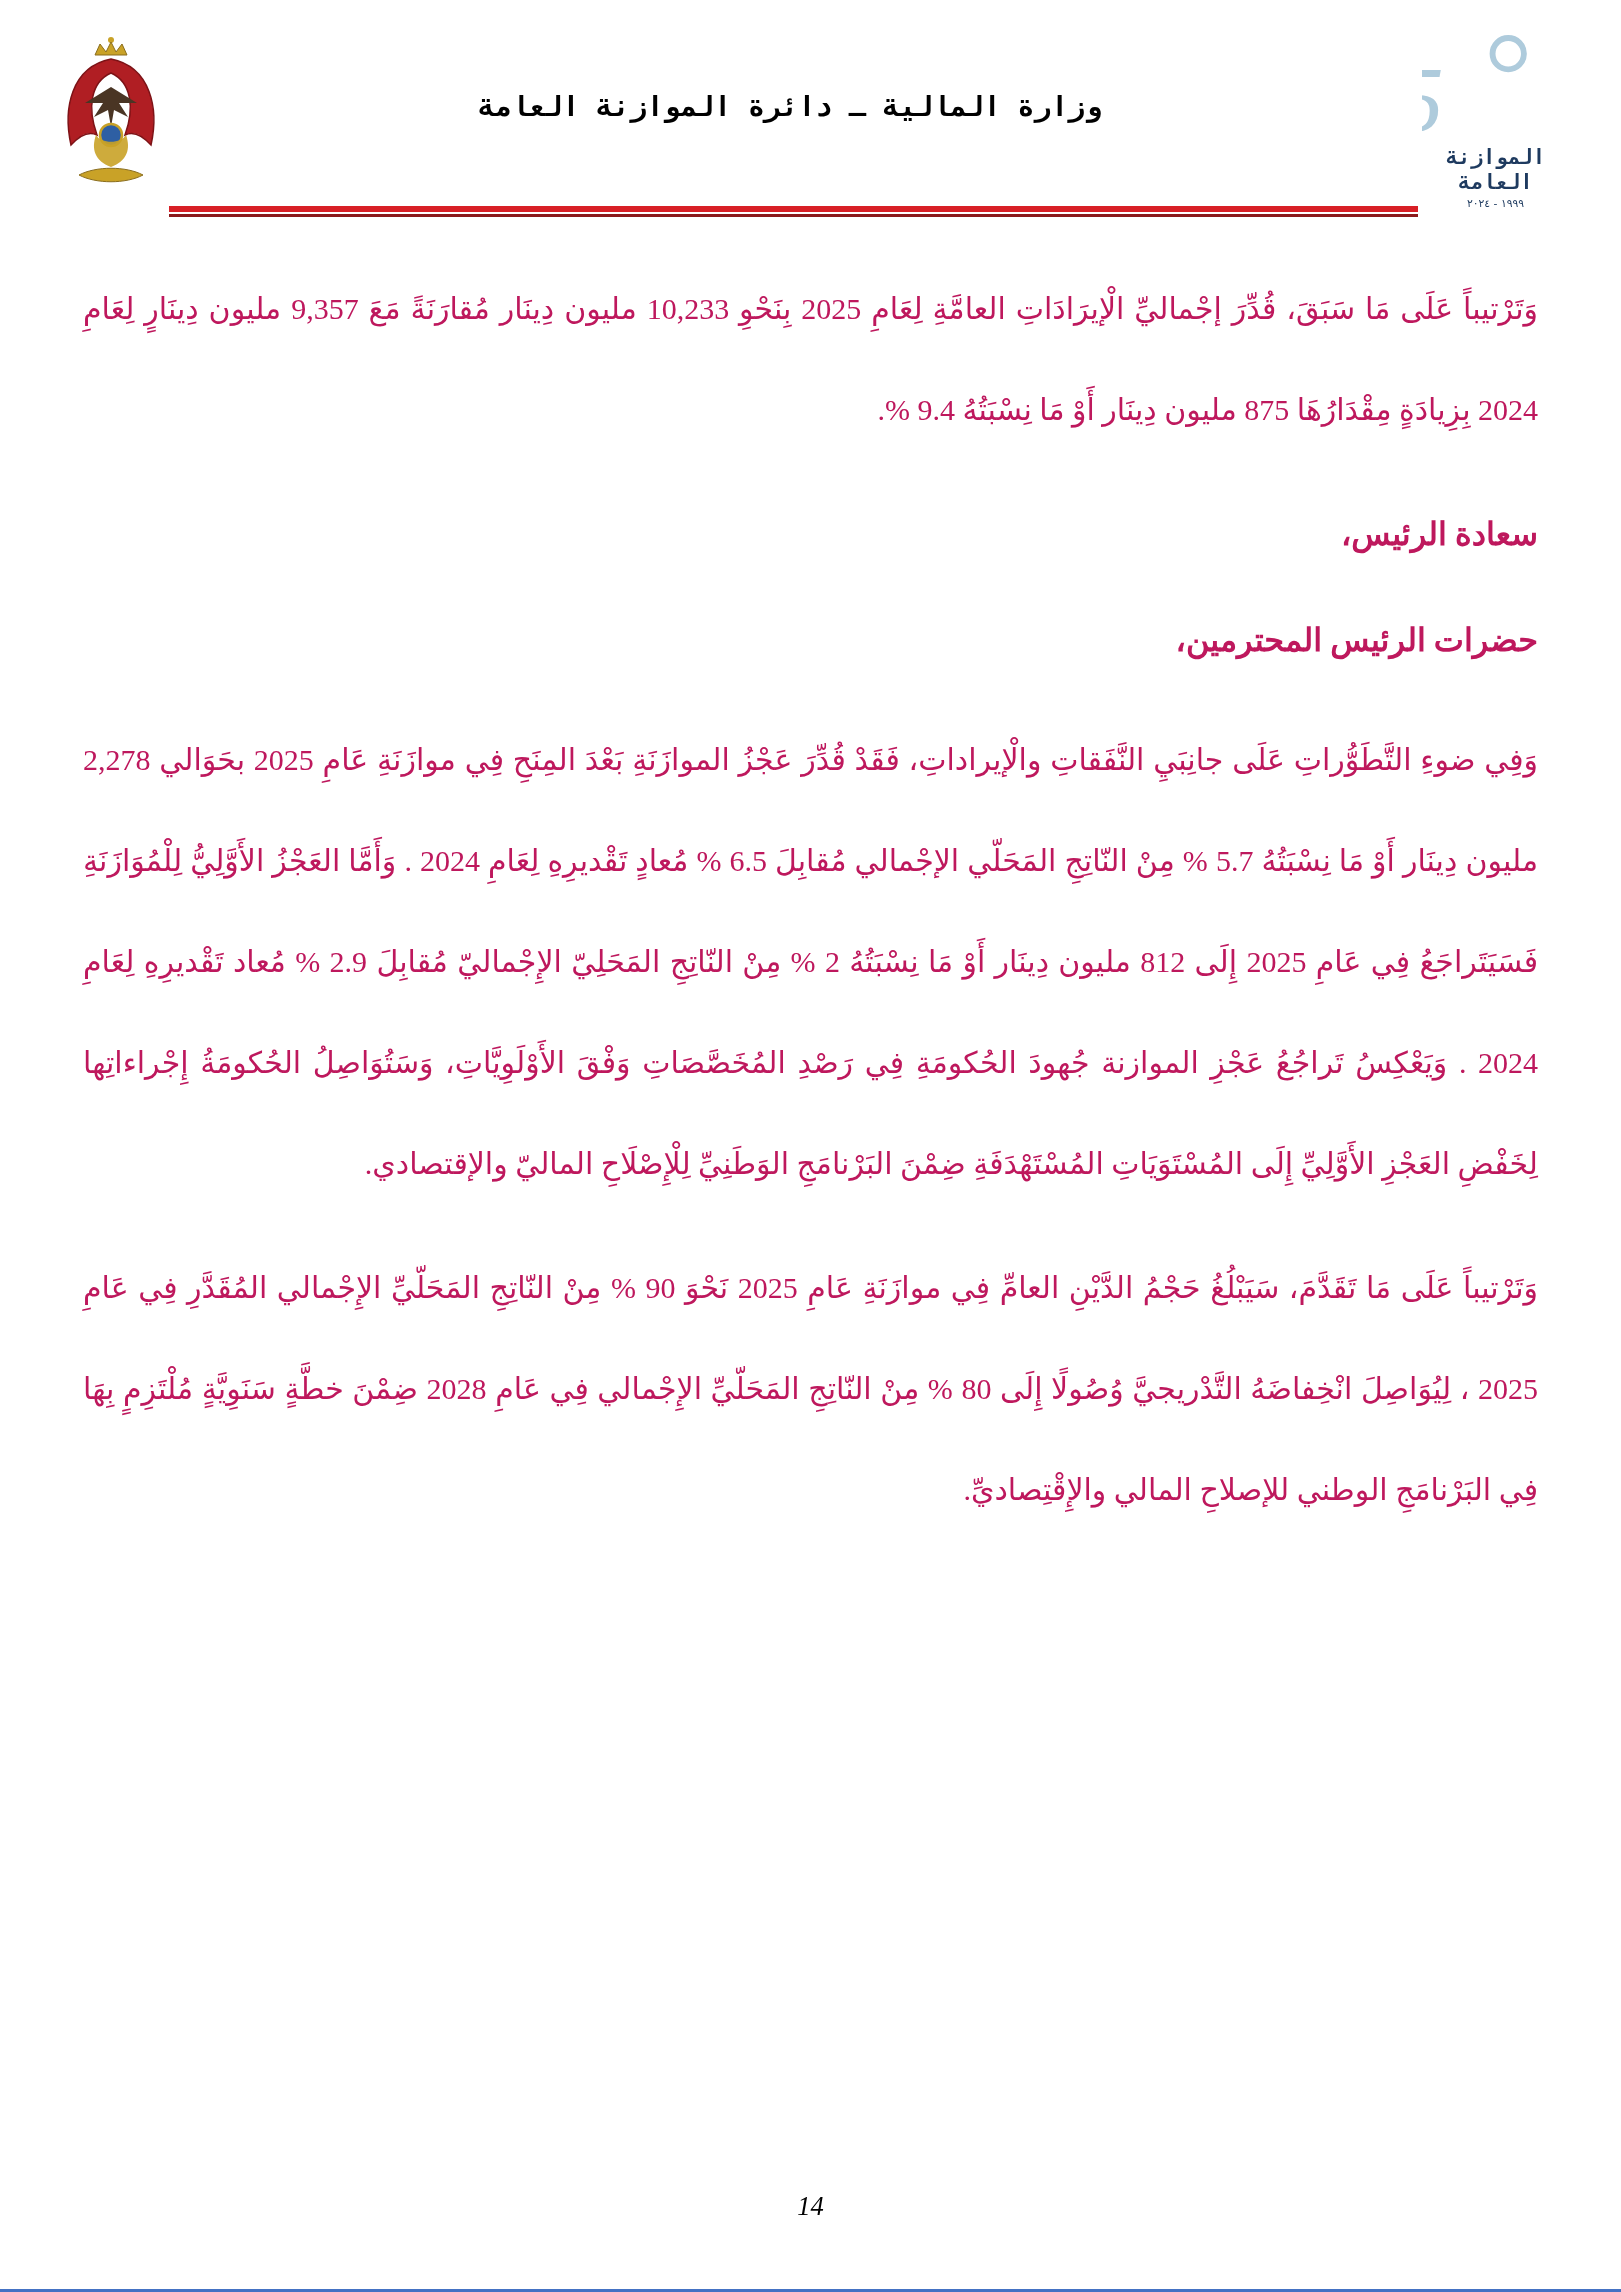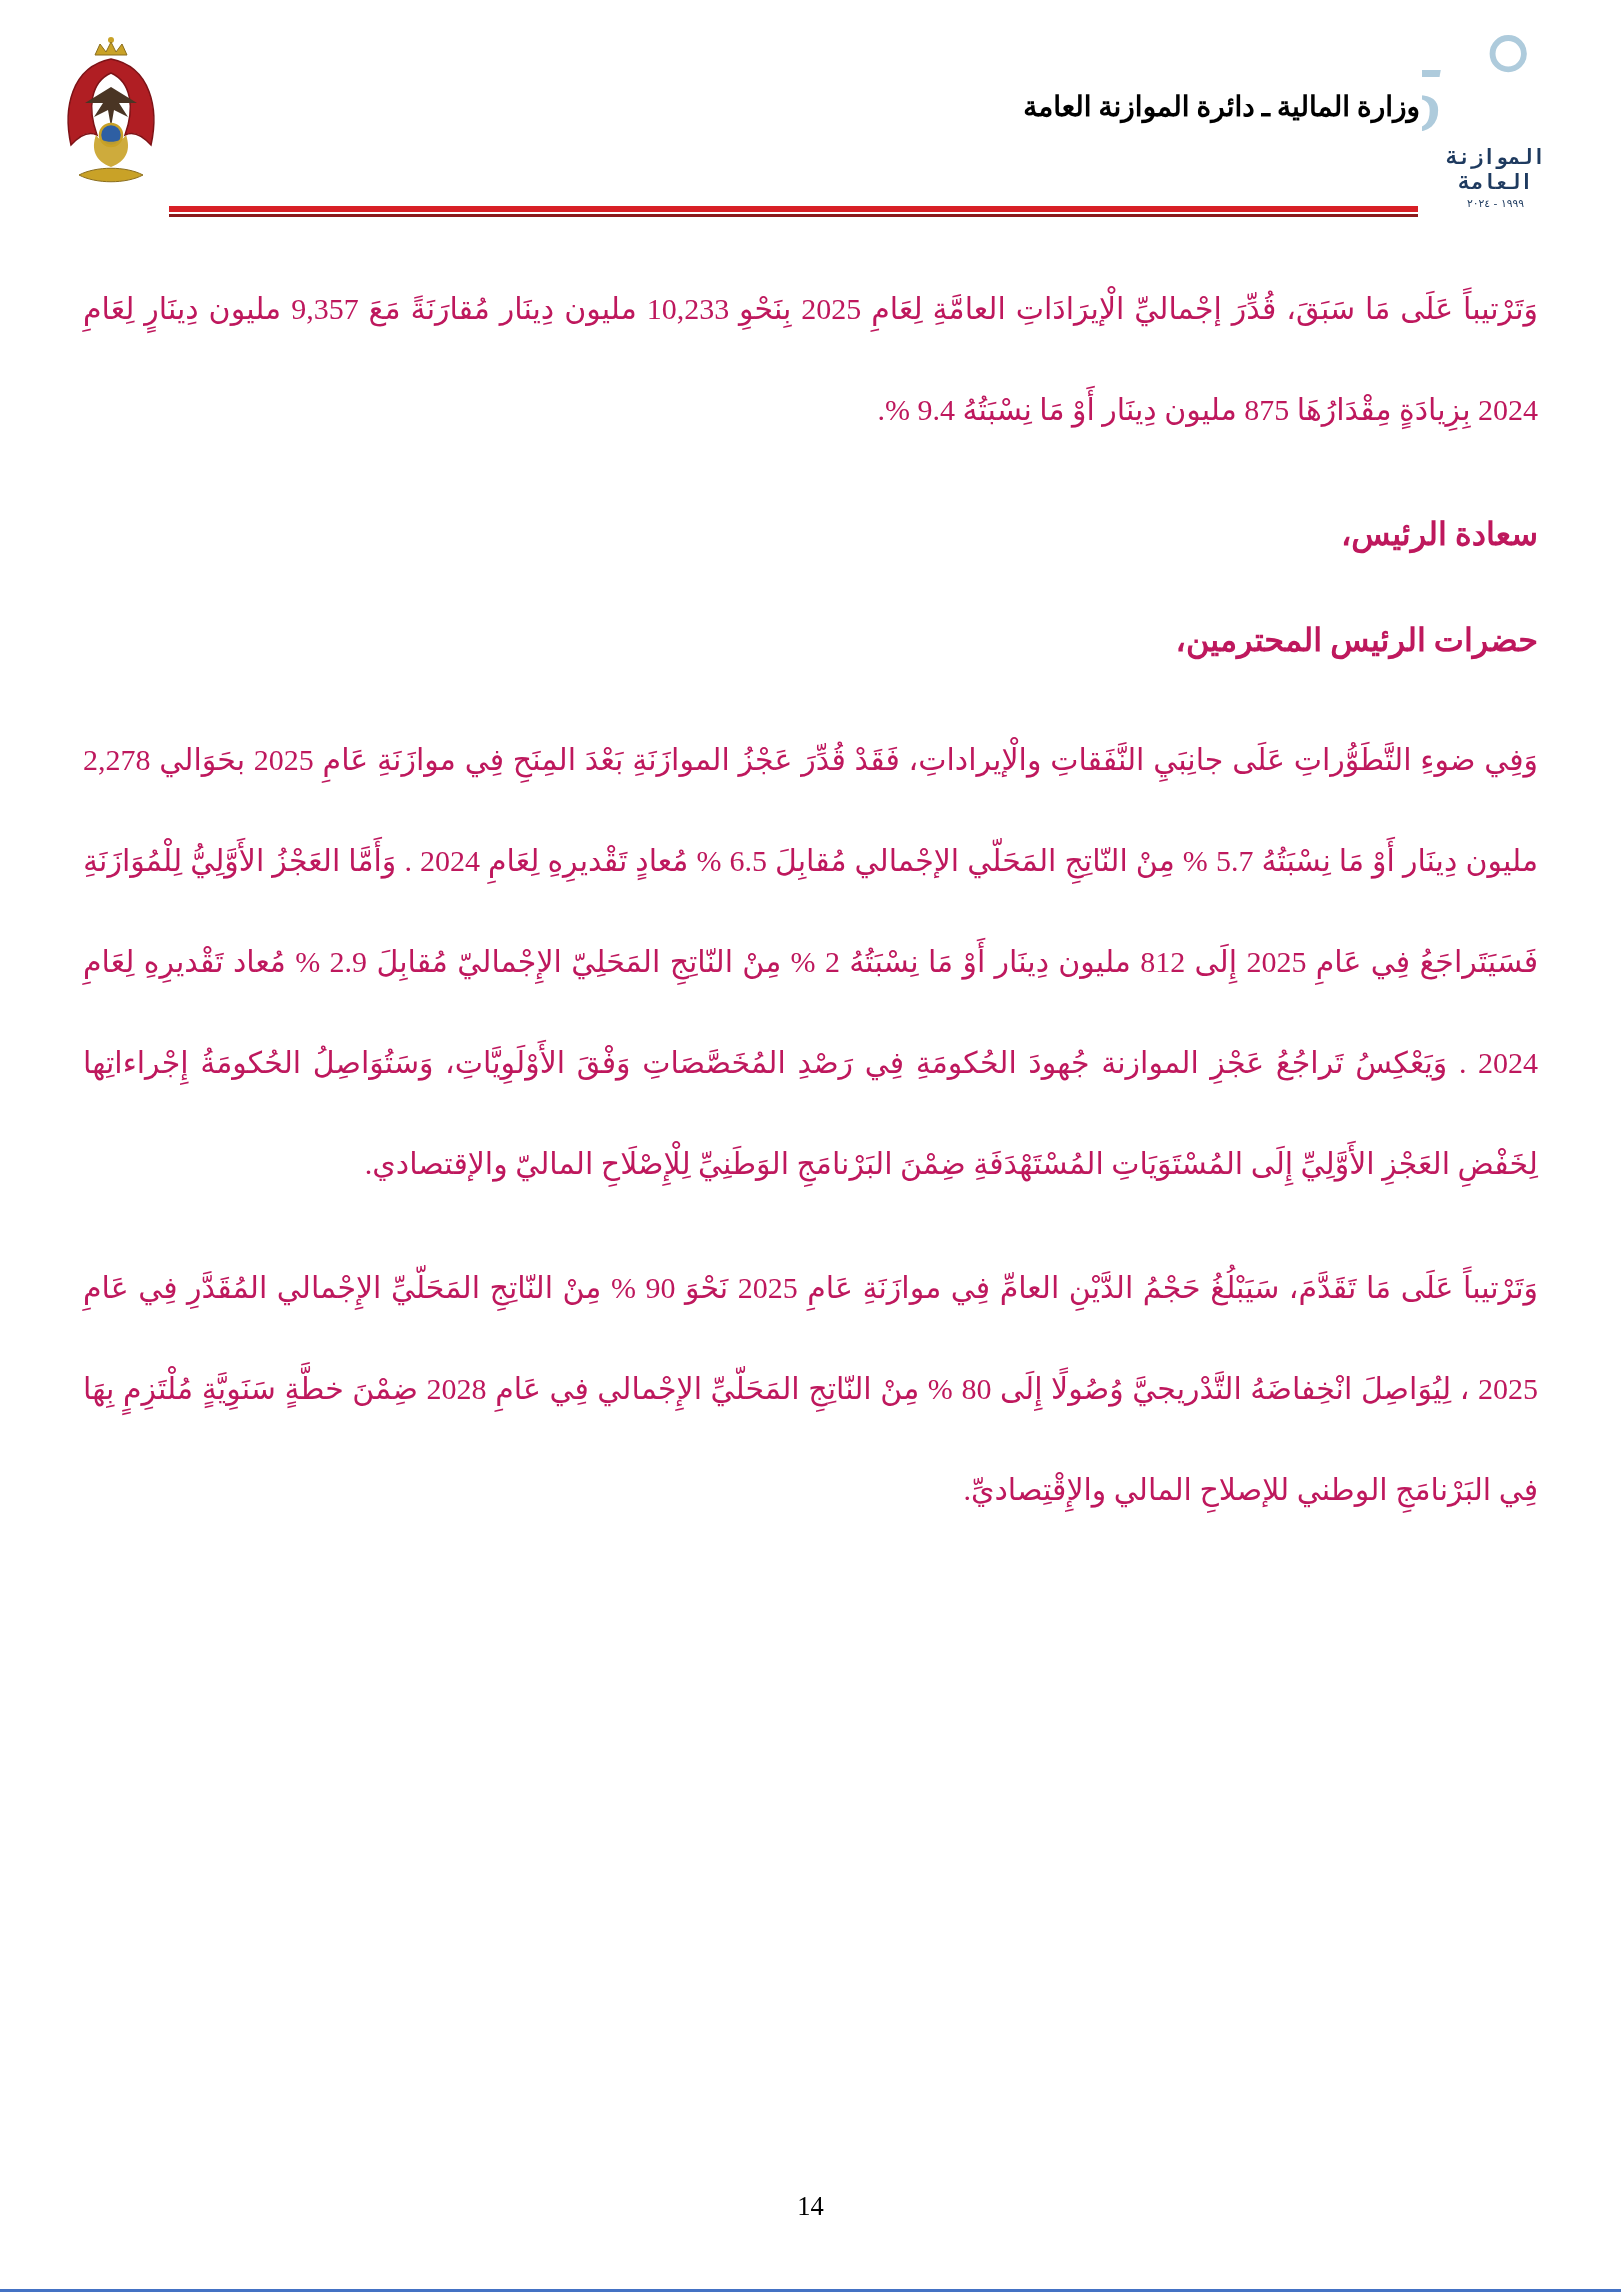--- a/index.html
+++ b/index.html
@@ -22,23 +22,23 @@
   .logo25-caption {
     font-family:Liberation Mono, monospace;
     font-weight:bold; font-size:20.6px; color:var(--logo-navy,#1E3A5F);
     margin-top:-5.9px; letter-spacing:1px;
   }
   .logo25-years {
     font-family:"DejaVu Sans",sans-serif;
     font-size:10.8px; color:var(--logo-navy,#1E3A5F); margin-top:2px;
   }
   .header-title {
-    position:absolute; top:90px; left:167px; right:201px;
-    direction:rtl;
-    font-family:Liberation Serif, serif;
+    position:absolute; top:90px; left:167px; right:208px;
+    text-align:center; direction:rtl;
+    font-family:Liberation Mono, monospace;
     font-weight:bold; font-size:28px; color:#000;
   }
   .rule { position:absolute; top:206px; left:169px; width:1249px; }
   .rule-thick { height:5.9px; background:var(--rule-red,#D81F26); }
   .rule-thin  { height:2.9px; background:var(--rule-dark-red,#8B1A1C); margin-top:2px; }
 
   
   .doc-body {
     position:absolute; top:258px; left:83px; right:83px;
     direction:rtl;
@@ -50,21 +50,21 @@
   .doc-body h2 {
     font-family:Liberation Serif, serif;
     font-size:32px; font-weight:bold; line-height:101px;
     text-align:right; margin-bottom:5.9px;
   }
   .doc-body h2.second { margin-bottom:17.6px; }
 
   
   .page-footer {
     position:absolute; bottom:71px; left:0; right:0;
-    text-align:center; font-size:26.5px; color:#000;
+    text-align:center; font-size:26.5px; color:#000;font-style:italic;
   }
   .bottom-rule {
     position:absolute; bottom:0; left:0; right:0; height:3.9px;
     background:var(--bottom-rule-blue,#4472C4);
   }
 </style>
 </head>
 <body>
 
 <div class="page">

